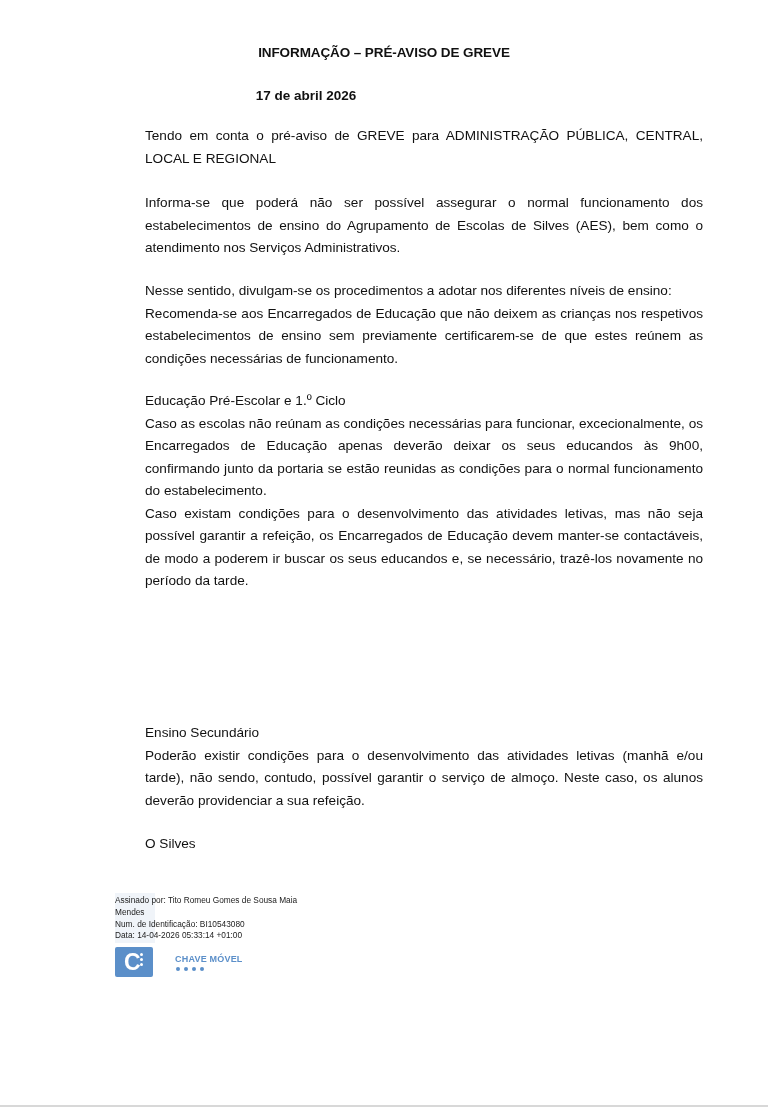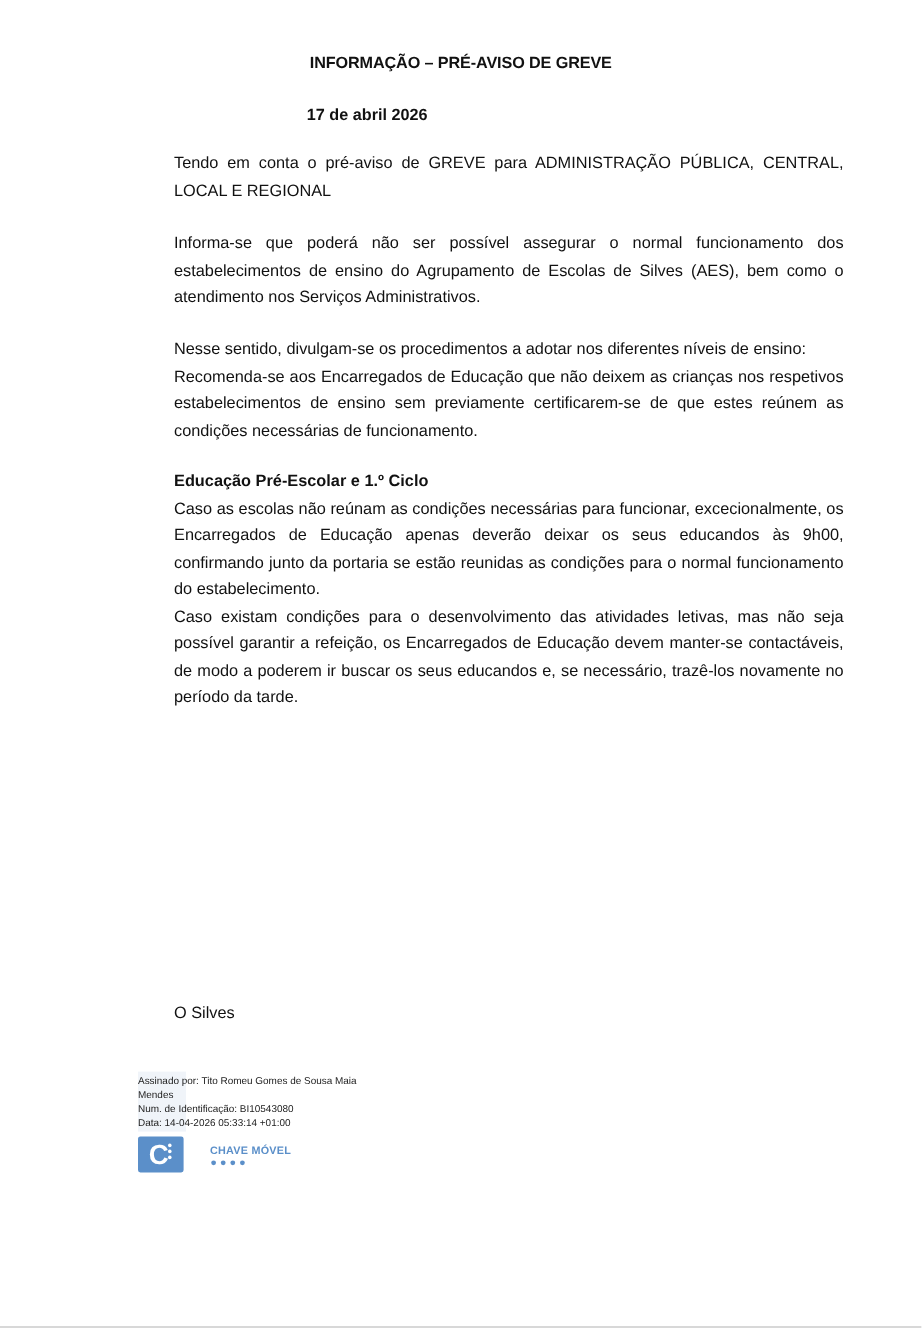--- a/index.html
+++ b/index.html
@@ -4,21 +4,21 @@
 <style>
   html, body { margin: 0; padding: 0; background: #ffffff; }
   body { width: 768px; height: 1107px; position: relative; overflow: hidden; font-family: "Liberation Sans", sans-serif; color: #111; }
   .page { position: absolute; left: 0; top: 0; width: 768px; height: 1104px; background: #fff; }
   .bottom-rule { position: absolute; left: 0; bottom: 0; width: 768px; height: 2px; background: #d8d8d8; }
   .doc-title { position: absolute; left: 0; width: 768px; top: 45px; text-align: center; font-weight: bold; font-size: 13.5px; letter-spacing: -0.1px; }
   .doc-date { position: absolute; left: 0; width: 612px; top: 88px; text-align: center; font-weight: bold; font-size: 13.5px; }
   .body { position: absolute; left: 101px; width: 558px; font-size: 13.6px; line-height: 22.5px; margin-left: 44px; }
   .body p { margin: 0; text-align: justify; }
   .body p.last { text-align-last: left; }
-  .heading { font-weight: bold; }
+  .heading { font-weight: normal; }
   .sec-intro { top: 125px; }
   .sec-inform { top: 192px; }
   .sec-recom { top: 280px; }
   .sec-pre { top: 390px; }
   .sec-23 { top: 612px; }
   .sec-sec { top: 722px; }
   .sec-dir { top: 833px; }
   .signature { position: absolute; left: 115px; top: 895px; width: 230px; font-size: 8.3px; line-height: 11.8px; color: #222; }
   .sig-bg { position: absolute; left: 115px; top: 893px; width: 40px; height: 50px; background: #e6edf5; opacity: 0.6; }
   .logo { position: absolute; left: 115px; top: 947px; display: flex; align-items: center; }
@@ -51,20 +51,24 @@
     <p class="last">Recomenda-se aos Encarregados de Educação que não deixem as crianças nos respetivos estabelecimentos de ensino sem previamente certificarem-se de que estes reúnem as condições necessárias de funcionamento.</p>
   </div>
 
   <div class="body sec-pre">
     <div class="heading">Educação Pré-Escolar e 1.º Ciclo</div>
     <p class="last">Caso as escolas não reúnam as condições necessárias para funcionar, excecionalmente, os Encarregados de Educação apenas deverão deixar os seus educandos às 9h00, confirmando junto da portaria se estão reunidas as condições para o normal funcionamento do estabelecimento.</p>
     <p class="last">Caso existam condições para o desenvolvimento das atividades letivas, mas não seja possível garantir a refeição, os Encarregados de Educação devem manter-se contactáveis, de modo a poderem ir buscar os seus educandos e, se necessário, trazê-los novamente no período da tarde.</p>
   </div>
 
 
+  <div class="body sec-sec">
+    <div class="heading">Ensino Secundário</div>
+    <p class="last">Poderão existir condições para o desenvolvimento das atividades letivas (manhã e/ou tarde), não sendo, contudo, possível garantir o serviço de almoço. Neste caso, os alunos deverão providenciar a sua refeição.</p>
+  </div>
 
   <div class="body sec-dir">
     <p>O Silves</p>
   </div>
 
   <div class="sig-bg"></div>
   <div class="signature">
     <div>Assinado por: Tito Romeu Gomes de Sousa Maia</div>
     <div>Mendes</div>
     <div>Num. de Identificação: BI10543080</div>

